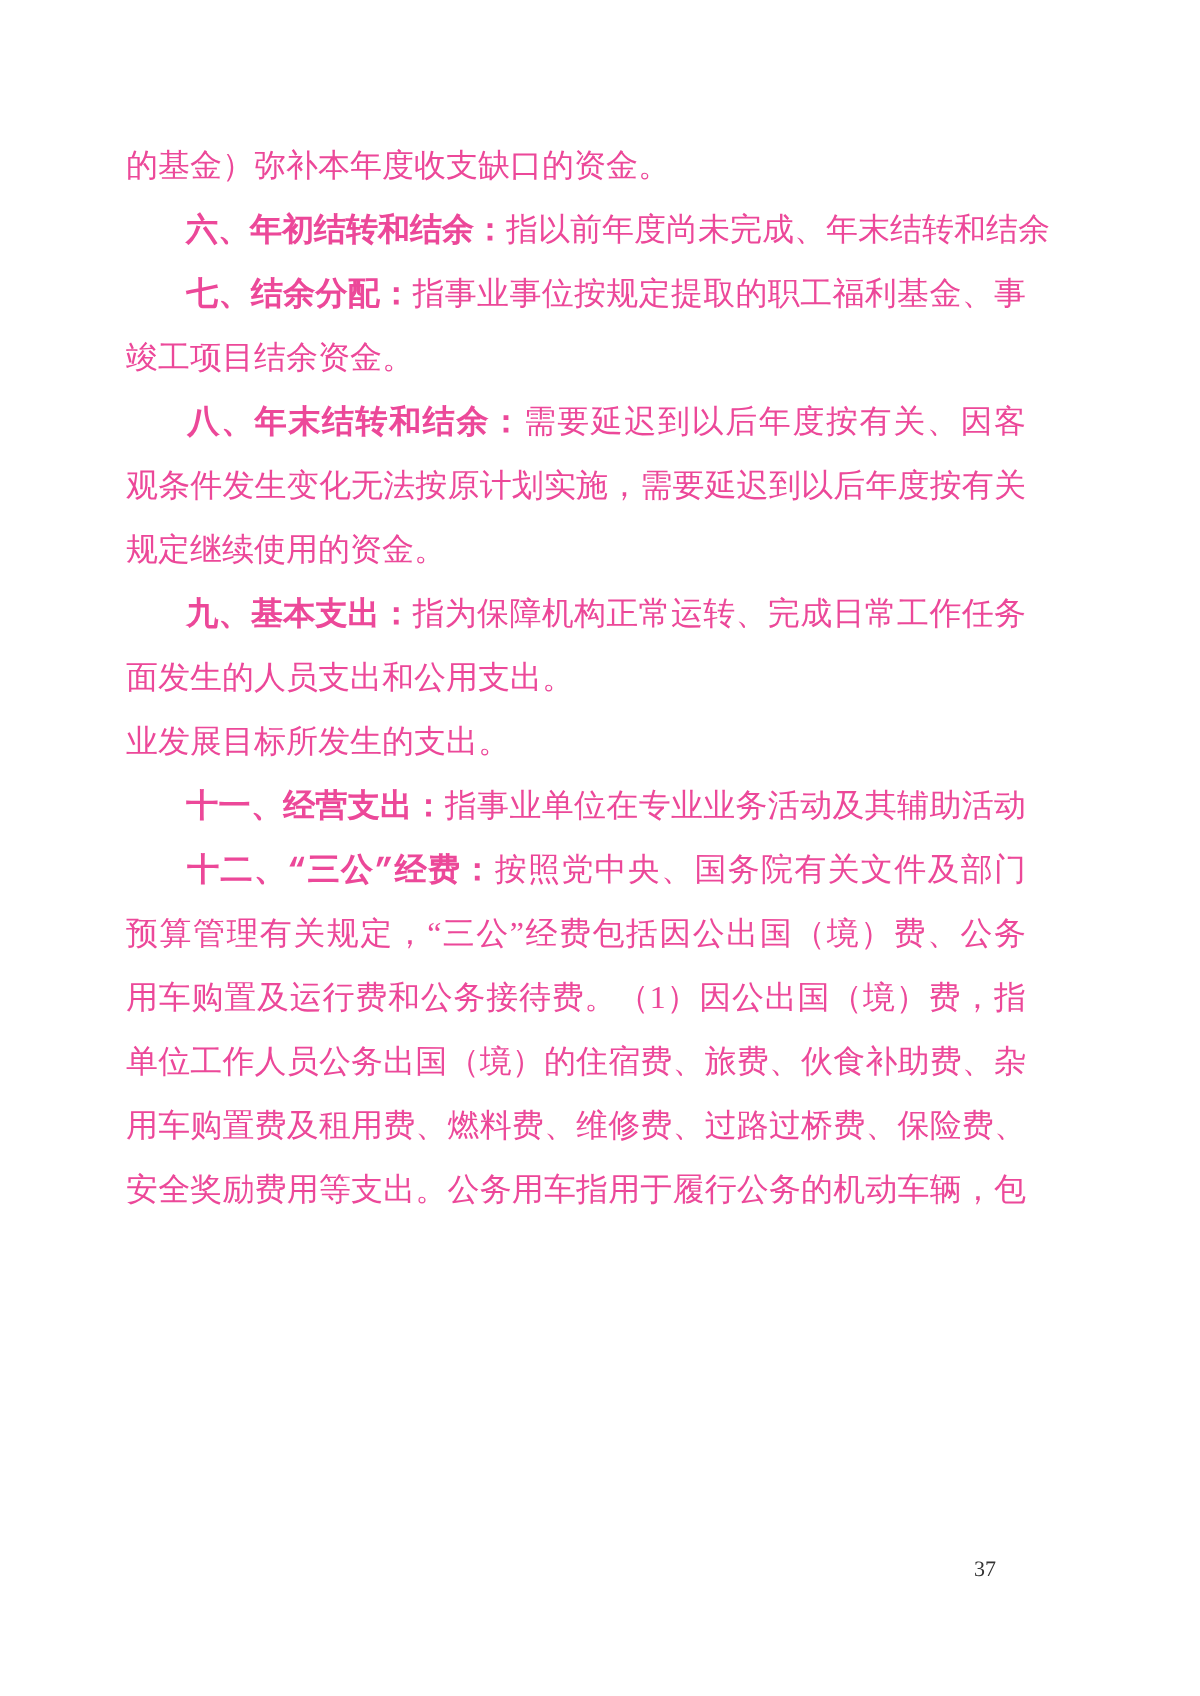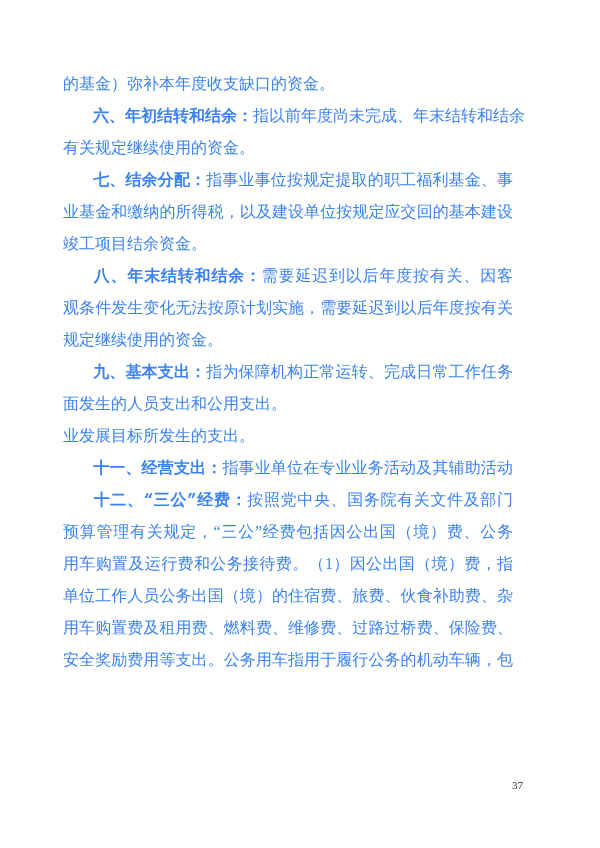--- a/index.html
+++ b/index.html
@@ -20,21 +20,21 @@
     top: 0;
     width: 600px;
     height: 848px;
     background: #ffffff;
   }
   .textblock {
     position: absolute;
     left: 63px;
     top: 68px;
     width: 450px;
-    color: #3b82f6;
+    color: #ec4899;
     font-size: 16px;
   }
   .line {
     height: 32px;
     line-height: 32px;
     text-align: justify;
     text-justify: inter-character;
     white-space: nowrap;
   }
   .line.fill {
@@ -47,36 +47,34 @@
   }
   .seg.bold {
     font-weight: bold;
     font-family: Liberation Mono, monospace;
   }
   .pageno {
     position: absolute;
     left: 487px;
     top: 778px;
     width: 36px;
-    text-align: right;
+    text-align: left;
     font-size: 11px;
     line-height: 14px;
     color: #333333;
   }
 </style>
 </head>
 <body>
 
 <div class="page">
   <div class="textblock" id="textblock">
       <div class="line"><span class="seg">的基金）弥补本年度收支缺口的资金。</span></div>
       <div class="line fill"><span class="indent"></span><span class="seg bold">六、年初结转和结余：</span><span class="seg">指以前年度尚未完成、年末结转和结余</span></div>
-      <div class="line"><span class="seg">有关规定继续使用的资金。</span></div>
       <div class="line fill"><span class="indent"></span><span class="seg bold">七、结余分配：</span><span class="seg">指事业事位按规定提取的职工福利基金、事</span></div>
-      <div class="line fill"><span class="seg">业基金和缴纳的所得税，以及建设单位按规定应交回的基本建设</span></div>
       <div class="line"><span class="seg">竣工项目结余资金。</span></div>
       <div class="line fill"><span class="indent"></span><span class="seg bold">八、年末结转和结余：</span><span class="seg">需要延迟到以后年度按有关、因客</span></div>
       <div class="line fill"><span class="seg">观条件发生变化无法按原计划实施，需要延迟到以后年度按有关</span></div>
       <div class="line"><span class="seg">规定继续使用的资金。</span></div>
       <div class="line fill"><span class="indent"></span><span class="seg bold">九、基本支出：</span><span class="seg">指为保障机构正常运转、完成日常工作任务</span></div>
       <div class="line"><span class="seg">面发生的人员支出和公用支出。</span></div>
       <div class="line"><span class="seg">业发展目标所发生的支出。</span></div>
       <div class="line fill"><span class="indent"></span><span class="seg bold">十一、经营支出：</span><span class="seg">指事业单位在专业业务活动及其辅助活动</span></div>
       <div class="line fill"><span class="indent"></span><span class="seg bold">十二、“三公”经费：</span><span class="seg">按照党中央、国务院有关文件及部门</span></div>
       <div class="line fill"><span class="seg">预算管理有关规定，“三公”经费包括因公出国（境）费、公务</span></div>

